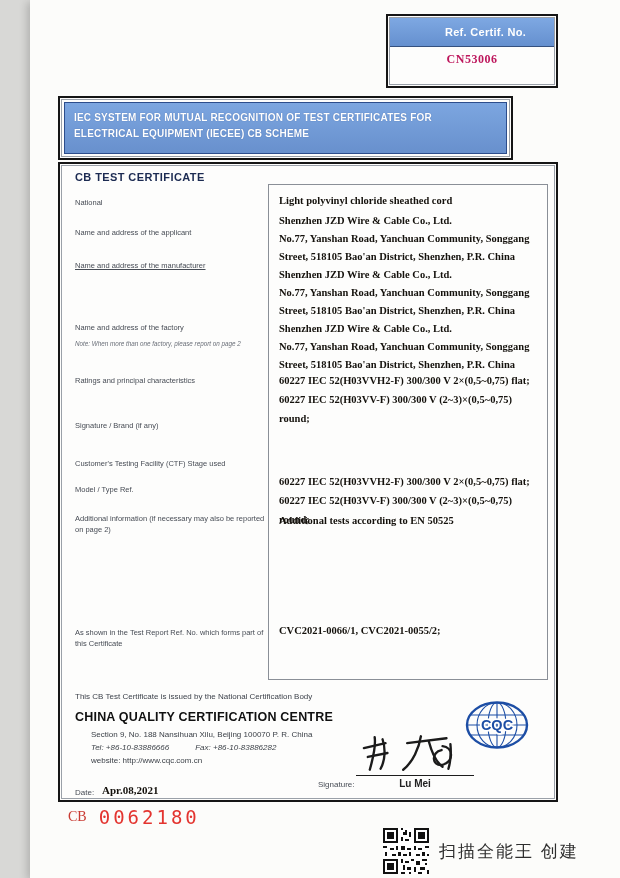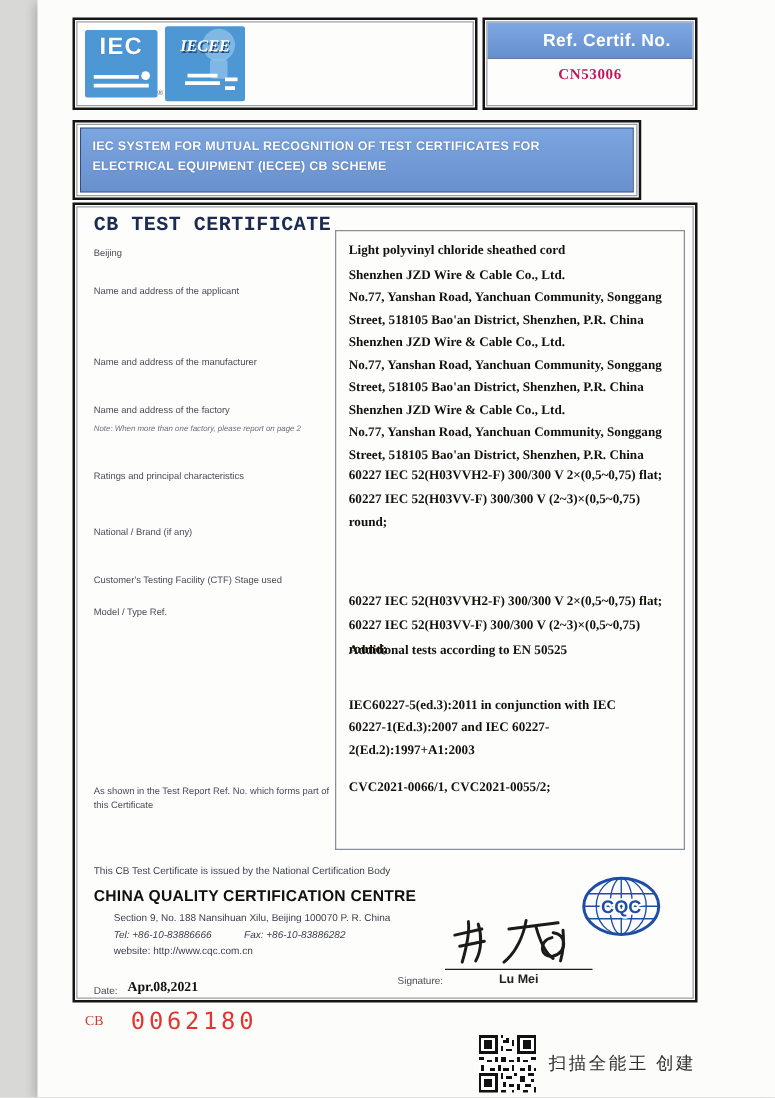--- a/index.html
+++ b/index.html
@@ -30,36 +30,36 @@
   .ie-line{position:absolute;background:#fff;height:2.5px;}
   .ie-line.l1{left:18px;top:38px;width:24px;}
   .ie-line.l2{left:16px;top:44px;width:28px;}
   .ie-line.l3{left:48px;top:41px;width:10px;}
   .ie-line.l4{left:48px;top:48px;width:8px;}
 
   
   .ref-box{left:386px;top:14px;width:172px;height:74px;}
   .ref-head{position:absolute;left:2px;top:2px;right:2px;height:28px;
             background:linear-gradient(180deg,#7ea8e2,#6590cf);border-bottom:1px solid #35517f;
-            color:#fff;font-weight:bold;font-size:14px;text-align:center;line-height:28px;letter-spacing:.3px;padding-left:27px;}
+            color:#fff;font-weight:bold;font-size:11px;text-align:center;line-height:28px;letter-spacing:.3px;padding-left:27px;}
   .ref-value{position:absolute;left:0;top:36px;width:100%;text-align:center;
              font-family:"Liberation Serif",serif;font-size:12px;font-weight:bold;color:#be185d;letter-spacing:.5px;}
 
   
   .banner{left:58px;top:96px;width:455px;height:64px;}
   .banner-fill{position:absolute;inset:4px;background:linear-gradient(180deg,#7ca6e0,#6890cd);
                border:1px solid #2c4d8c;}
   .banner-text{padding:7px 9px;color:#fff;font-weight:bold;font-size:10px;line-height:1.55;
                letter-spacing:.2px;text-shadow:0 0 1px #3b62a5;}
 
   
   .main-box{left:58px;top:162px;width:500px;height:640px;}
-  .cb-title{position:absolute;left:15px;top:7px;font-size:16px;font-weight:bold;color:#1c2b52;letter-spacing:.4px;font-family:Liberation Mono, monospace;}
+  .cb-title{position:absolute;left:15px;top:7px;font-size:11px;font-weight:bold;color:#1c2b52;letter-spacing:.4px;}
   .lbl{position:absolute;left:15px;width:190px;font-size:7.5px;color:#474c55;line-height:1.5;}
-  .lbl.l0{top:33px;} .lbl.l1{top:63px;} .lbl.l2{top:120px;} .lbl.l3{top:158px;}
+  .lbl.l0{top:33px;} .lbl.l1{top:63px;} .lbl.l2{top:96px;text-decoration:underline;} .lbl.l3{top:158px;}
   .lbl.note{top:175px;font-size:6.3px;font-style:italic;color:#6a6f78;}
   .lbl.l4{top:211px;} .lbl.l5{top:256px;} .lbl.l6{top:294px;} .lbl.l7{top:320px;}
   .lbl.l8{top:349px;} .lbl.l9{top:413px;} .lbl.l10{top:463px;}
 
   .value-box{position:absolute;left:208px;top:20px;width:280px;height:496px;border:1px solid #8a8f97;box-sizing:border-box;}
   .val{position:absolute;left:10px;right:7px;font-family:"Liberation Serif",serif;font-weight:bold;
        font-size:10.5px;color:#14110c;line-height:18px;white-space:pre-line;}
   .val.v0{top:7px;} .val.v1{top:27px;} .val.v2{top:81px;} .val.v3{top:135px;}
   .val.v4{top:186px;line-height:19px;} .val.v5{top:287px;line-height:19px;}
   .val.v6{top:327px;} .val.v7{top:371px;} .val.v8{top:437px;}
@@ -75,97 +75,78 @@
   .sig-svg{position:absolute;left:296px;top:570px;width:118px;height:40px;}
   .sig-line{position:absolute;left:296px;top:611px;width:118px;border-top:1.5px solid #1d1d1d;}
   .sig-name{position:absolute;left:296px;top:614px;width:118px;text-align:center;
             font-size:10px;font-weight:bold;color:#222;}
   .date-label{position:absolute;left:15px;top:624px;font-size:8px;color:#474c55;}
   .date-value{position:absolute;left:42px;top:620px;font-family:"Liberation Serif",serif;
               font-weight:bold;font-size:11px;color:#14110c;}
 
   
   .stamp{position:absolute;left:68px;top:806px;}
-  .stamp-prefix{font-family:"Liberation Serif",serif;color:#c93a32;font-size:11px;margin-right:22px;vertical-align:3px;}
+  .stamp-prefix{font-family:"Liberation Serif",serif;color:#c93a32;font-size:14px;margin-right:12px;vertical-align:3px;}
   .stamp-number{font-family:"DejaVu Sans Mono","Liberation Mono",monospace;color:#e3342f;
                 font-size:19px;letter-spacing:3px;}
 
   
   .watermark{position:absolute;left:383px;top:828px;display:flex;align-items:center;}
   .qr{width:46px;height:46px;}
-  .wm-text{margin-left:10px;font-size:14px;color:#2e2e2e;letter-spacing:2px;font-family:"Liberation Sans",sans-serif;}
+  .wm-text{margin-left:10px;font-size:17px;color:#2e2e2e;letter-spacing:2px;font-family:"Liberation Sans",sans-serif;}
 </style>
 </head>
 <body>
 
 <div id="screen">
   <div class="paper"></div>
 
-  <div class="frame logo-box">
-    <div class="iec-logo">
-      <div class="iec-text">IEC</div>
-      <div class="iec-bar b1"></div>
-      <div class="iec-dot"></div>
-      <div class="iec-bar b2"></div>
-    </div>
-    <div class="iec-reg">®</div>
-    <div class="iecee-logo">
-      <div class="bulb"></div>
-      <div class="bulb-stem"></div>
-      <div class="iecee-text">IECEE</div>
-      <div class="ie-line l1"></div>
-      <div class="ie-line l2"></div>
-      <div class="ie-line l3"></div>
-      <div class="ie-line l4"></div>
-    </div>
-  </div>
 
   <div class="frame ref-box">
     <div class="ref-head">Ref. Certif. No.</div>
     <div class="ref-value">CN53006</div>
   </div>
 
   <div class="frame banner">
     <div class="banner-fill">
       <div class="banner-text">IEC SYSTEM FOR MUTUAL RECOGNITION OF TEST CERTIFICATES FOR ELECTRICAL EQUIPMENT (IECEE) CB SCHEME</div>
     </div>
   </div>
 
   <div class="frame main-box">
     <div class="cb-title">CB TEST CERTIFICATE</div>
 
-    <div class="lbl l0">Beijing</div>
+    <div class="lbl l0">National</div>
     <div class="lbl l1">Name and address of the applicant</div>
     <div class="lbl l2">Name and address of the manufacturer</div>
     <div class="lbl l3">Name and address of the factory</div>
     <div class="lbl note">Note: When more than one factory, please report on page 2</div>
     <div class="lbl l4">Ratings and principal characteristics</div>
-    <div class="lbl l5">National / Brand (if any)</div>
+    <div class="lbl l5">Signature / Brand (if any)</div>
     <div class="lbl l6">Customer's Testing Facility (CTF) Stage used</div>
     <div class="lbl l7">Model / Type Ref.</div>
+    <div class="lbl l8">Additional information (if necessary may also be reported on page 2)</div>
     <div class="lbl l10">As shown in the Test Report Ref. No. which forms part of this Certificate</div>
 
     <div class="value-box">
       <div class="val v0">Light polyvinyl chloride sheathed cord</div>
       <div class="val v1"><span>Shenzhen JZD Wire &amp; Cable Co., Ltd.</span>
 <span>No.77, Yanshan Road, Yanchuan   Community, Songgang
 Street, 518105 Bao'an District, Shenzhen, P.R. China</span></div>
       <div class="val v2"><span>Shenzhen JZD Wire &amp; Cable Co., Ltd.</span>
 <span>No.77, Yanshan Road, Yanchuan   Community, Songgang
 Street, 518105 Bao'an District, Shenzhen, P.R. China</span></div>
       <div class="val v3"><span>Shenzhen JZD Wire &amp; Cable Co., Ltd.</span>
 <span>No.77, Yanshan Road, Yanchuan   Community, Songgang
 Street, 518105 Bao'an District, Shenzhen, P.R. China</span></div>
       <div class="val v4">60227 IEC 52(H03VVH2-F) 300/300 V 2×(0,5~0,75) flat;
 60227 IEC 52(H03VV-F) 300/300 V (2~3)×(0,5~0,75) round;</div>
       <div class="val v5">60227 IEC 52(H03VVH2-F) 300/300 V 2×(0,5~0,75) flat;
 60227 IEC 52(H03VV-F) 300/300 V (2~3)×(0,5~0,75) round;</div>
       <div class="val v6">Additional tests according to EN 50525</div>
-      <div class="val v7">IEC60227-5(ed.3):2011 in conjunction with IEC
-60227-1(Ed.3):2007 and IEC 60227-2(Ed.2):1997+A1:2003</div>
       <div class="val v8">CVC2021-0066/1, CVC2021-0055/2;</div>
     </div>
 
     <div class="issuer-note">This CB Test Certificate is issued by the National Certification Body</div>
     <div class="ncb-name">CHINA QUALITY CERTIFICATION CENTRE</div>
     <div class="ncb-line ncb-addr">Section 9, No. 188 Nansihuan Xilu, Beijing 100070 P. R. China</div>
     <div class="ncb-line ncb-telfax"><span>Tel: +86-10-83886666</span><span class="gap"></span><span>Fax: +86-10-83886282</span></div>
     <div class="ncb-line ncb-web">website: http://www.cqc.com.cn</div>
 
     <svg class="cqc-logo" viewBox="0 0 66 50">

